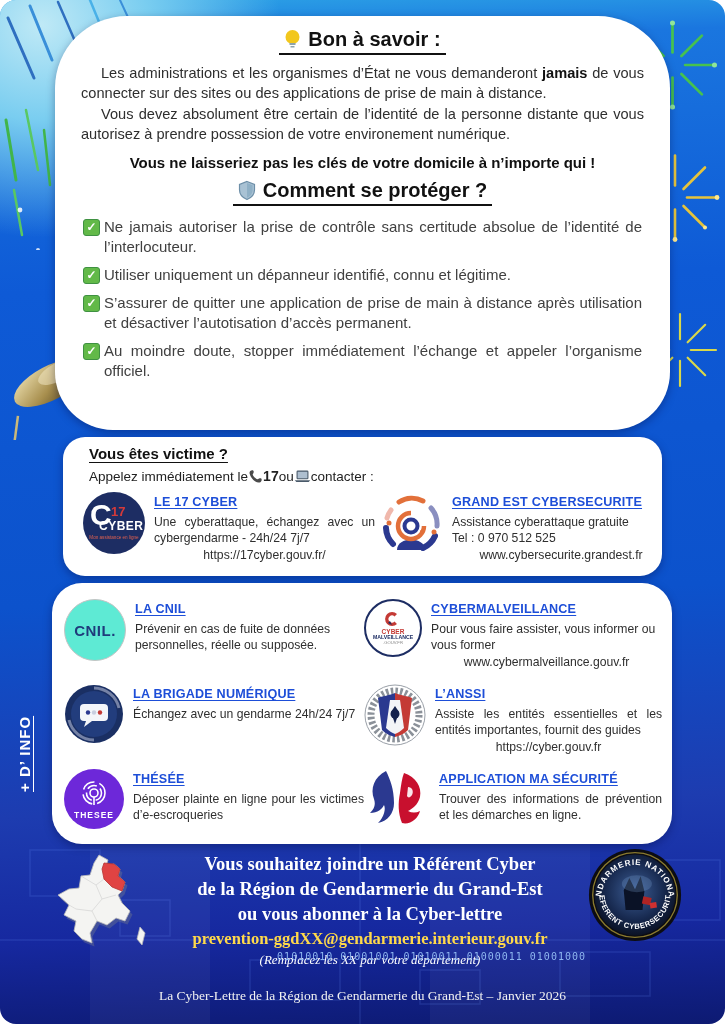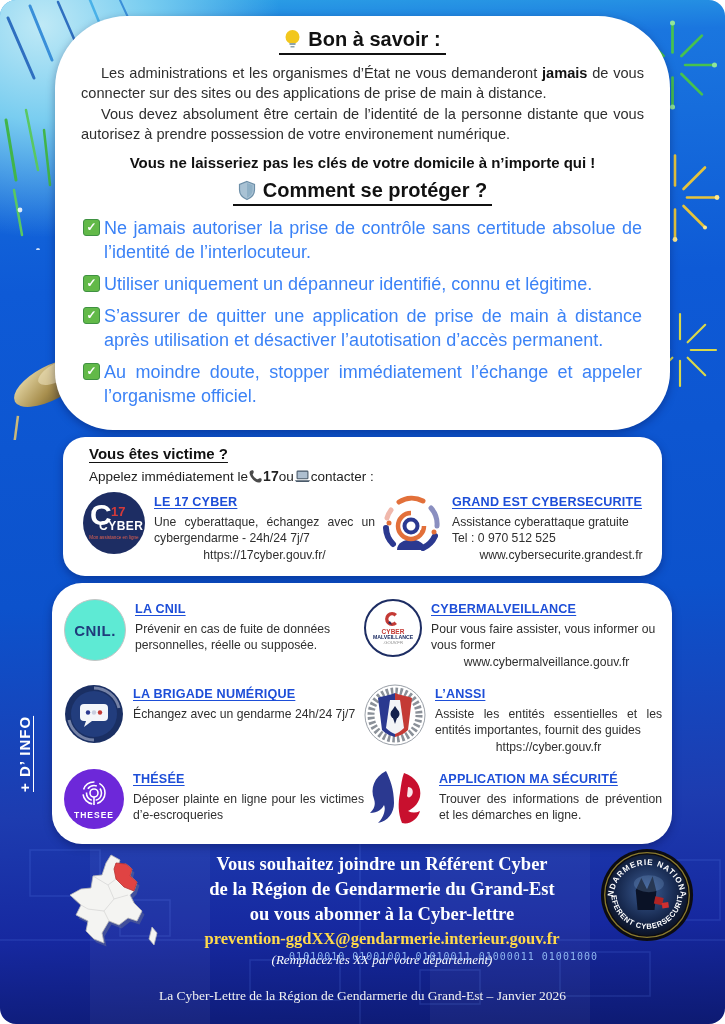--- a/index.html
+++ b/index.html
@@ -25,21 +25,21 @@
 
   
   .para{font-size:14.6px;line-height:1.36;color:#2e2e2e;text-align:justify;text-indent:20px;margin:0 0 1px 0;}
   .para b{color:#111;}
   .warning{font-size:15px;font-weight:bold;color:#111;text-align:center;margin:10px 0 8px 0;}
 
   
   .check-item{display:flex;gap:4px;margin:0 0 8px 0;}
   .checkbox{flex:0 0 15px;width:15px;height:15px;margin-top:2px;background:#62b948;border:1px solid #3f9142;border-radius:3px;
     color:#fff;font-size:12px;line-height:15px;text-align:center;font-weight:bold;}
-  .check-text{flex:1;font-size:18px;line-height:1.33;color:#3b82f6;text-align:justify;}
+  .check-text{flex:1;font-size:15px;line-height:1.33;color:#404040;text-align:justify;}
 
   
   .call-line{font-size:13.5px;color:#222;margin:6px 0 4px 2px;display:flex;align-items:center;}
   .call-line b{font-size:14px;}
   .contact-grid{display:grid;grid-template-columns:292px 291px;column-gap:4px;}
   .contact{display:flex;gap:9px;align-items:flex-start;margin-top:4px;}
   .contact-body{flex:1;min-width:0;}
   .contact-name{font-size:12.6px;font-weight:bold;color:#1d4ed8;text-decoration:underline;text-underline-offset:2px;letter-spacing:.2px;margin:2px 0 6px 0;display:inline-block;cursor:pointer;}
   .contact-desc{font-size:12.2px;color:#2f2f2f;line-height:1.3;text-align:justify;}
   .contact-url{font-size:12.2px;color:#2f2f2f;text-align:center;line-height:1.35;cursor:pointer;}
@@ -55,21 +55,21 @@
   .logo-cnil{width:62px;height:62px;background:#5eead4;border:1.5px solid #c4c4c4;}
   .logo-cnil span{font-size:15px;font-weight:bold;color:#1f3b7b;letter-spacing:.5px;}
   .logo-cm{width:58px;height:58px;background:#fff;border:2.5px solid #1d2d63;position:relative;}
   .logo-cm .cm1{color:#c43a35;font-weight:bold;font-size:6.5px;line-height:1.1;}
   .logo-cm .cm2{color:#1d2d63;font-weight:bold;font-size:5.2px;line-height:1.1;}
   .logo-cm .cm3{color:#8a8a8a;font-size:4.2px;line-height:1.2;}
   .logo-thesee{width:60px;height:60px;background:#6d28d9;position:relative;}
   .logo-thesee .tword{color:#fff;font-size:8.5px;font-weight:bold;letter-spacing:1px;margin-top:1px;}
 
   
-  #banner{position:absolute;left:16px;top:846px;width:604px;height:140px;}
+  #banner{position:absolute;left:4px;top:846px;width:604px;height:140px;}
   .banner-text{position:absolute;left:150px;top:6px;width:432px;text-align:center;font-family:"Liberation Serif",serif;color:#fff;}
   .banner-line{font-size:18.5px;font-weight:bold;line-height:1.35;}
   .banner-email{font-size:16.5px;font-weight:bold;color:#ffd94a;line-height:1.45;cursor:pointer;}
   .banner-note{font-size:13px;font-style:italic;line-height:1.4;}
   .binary{position:absolute;right:22px;top:105px;font-size:10px;letter-spacing:1px;color:#8fb7f0;font-family:"DejaVu Sans Mono",monospace;}
   #footer-line{position:absolute;left:0;top:988px;width:725px;text-align:center;color:#f2f2f2;
     font-family:"Liberation Serif",serif;font-size:13.5px;}
 
   
   #plus-dinfo{position:absolute;left:16px;top:792px;transform:rotate(-90deg);transform-origin:left top;

